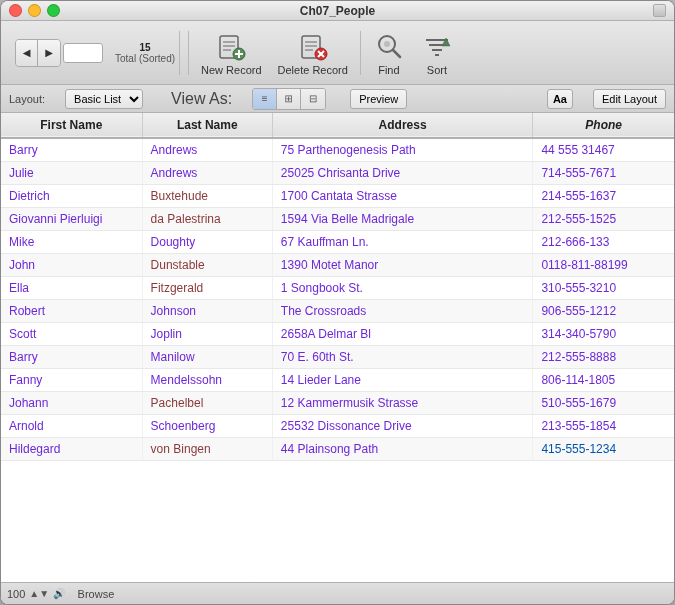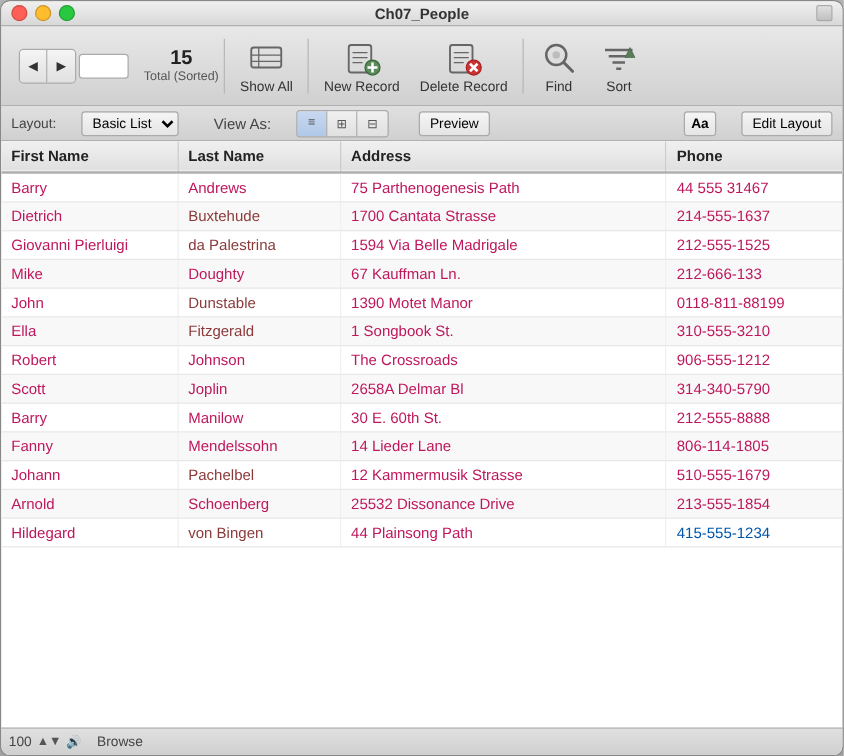--- a/index.html
+++ b/index.html
@@ -114,21 +114,21 @@
       font-size: 12px;
       background: white;
     }
     .records-info {
       display: flex;
       flex-direction: column;
       align-items: center;
       margin-left: 6px;
     }
     .records-total {
-      font-size: 16px;
+      font-size: 10px;
       font-weight: bold;
       color: #222;
     }
     .records-label {
       font-size: 10px;
       color: #555;
     }
     .toolbar-divider {
       width: 1px;
       height: 44px;
@@ -174,21 +174,21 @@
     .layout-select {
       height: 20px;
       font-size: 11px;
       border: 1px solid #aaa;
       border-radius: 3px;
       background: linear-gradient(to bottom, #f5f5f5, #e5e5e5);
       padding: 0 4px;
       cursor: pointer;
     }
     .viewas-label {
-      font-size: 12px;
+      font-size: 16px;
       color: #444;
       margin-left: 8px;
     }
     .view-buttons {
       display: flex;
       border: 1px solid #aaa;
       border-radius: 3px;
       overflow: hidden;
     }
     .view-btn {
@@ -248,32 +248,32 @@
     }
     table {
       width: 100%;
       border-collapse: collapse;
     }
     thead tr {
       background: linear-gradient(to bottom, #f0f0f0, #e0e0e0);
       border-bottom: 2px solid #b0b0b0;
     }
     th {
-      text-align: left;
+      text-align: center;
       padding: 5px 8px;
       font-size: 12px;
       font-weight: bold;
       color: #222;
       border-right: 1px solid #ccc;
     }
-    th:last-child { border-right: none; }
+    th:last-child { border-right: none; font-style: italic; }
     td {
       padding: 4px 8px;
       font-size: 12px;
-      color: #be185d;
+      color: #6d28d9;
       border-bottom: 1px solid #e8e8e8;
       border-right: 1px solid #f0f0f0;
     }
     td:last-child { border-right: none; }
     tr:nth-child(even) { background: #f8f8f8; }
     
     .statusbar {
       background: linear-gradient(to bottom, #e0e0e0, #d0d0d0);
       border-top: 1px solid #b0b0b0;
       height: 22px;
@@ -329,31 +329,20 @@
         <div class="nb">▶</div>
       </div>
       <input class="record-input" type="text" style="">
     </div>
     <div class="records-info">
       <span class="records-total">15</span>
       <span class="records-label">Total (Sorted)</span>
     </div>
     <div class="toolbar-divider"></div>
 
-    <div class="toolbar-icon-btn">
-      <div class="icon-area svg-icon">
-        <svg width="32" height="32" viewBox="0 0 32 32">
-          <rect x="4" y="8" width="24" height="16" rx="2" fill="none" stroke="#666" stroke-width="1.5"></rect>
-          <line x1="4" y1="14" x2="28" y2="14" stroke="#666" stroke-width="1"></line>
-          <line x1="4" y1="19" x2="28" y2="19" stroke="#666" stroke-width="1"></line>
-          <line x1="10" y1="8" x2="10" y2="24" stroke="#666" stroke-width="1"></line>
-        </svg>
-      </div>
-      <span class="btn-label">Show All</span>
-    </div>
     <div class="toolbar-divider"></div>
 
     <div class="toolbar-icon-btn">
       <div class="icon-area svg-icon">
         <svg width="32" height="32" viewBox="0 0 32 32">
           <rect x="5" y="6" width="18" height="22" rx="2" fill="none" stroke="#666" stroke-width="1.5"></rect>
           <line x1="8" y1="12" x2="20" y2="12" stroke="#666" stroke-width="1"></line>
           <line x1="8" y1="16" x2="20" y2="16" stroke="#666" stroke-width="1"></line>
           <line x1="8" y1="20" x2="16" y2="20" stroke="#666" stroke-width="1"></line>
           <circle cx="24" cy="24" r="6" fill="#5a8a5a" stroke="#3a6a3a" stroke-width="1"></circle>
@@ -431,20 +420,26 @@
         </tr>
       </thead>
       <tbody id="table-body">
       <tr>
             <td>Barry</td>
             <td>Andrews</td>
             <td>75 Parthenogenesis Path</td>
             <td>44 555 31467</td>
           </tr>
           <tr>
+            <td>Julie</td>
+            <td>Andrews</td>
+            <td>25025 Chrisanta Drive</td>
+            <td>714-555-7671</td>
+          </tr>
+          <tr>
             <td>Dietrich</td>
             <td style="color: rgb(139, 58, 58);">Buxtehude</td>
             <td>1700 Cantata Strasse</td>
             <td>214-555-1637</td>
           </tr>
           <tr>
             <td>Giovanni Pierluigi</td>
             <td style="color: rgb(139, 58, 58);">da Palestrina</td>
             <td>1594 Via Belle Madrigale</td>
             <td>212-555-1525</td>
@@ -475,21 +470,21 @@
           </tr>
           <tr>
             <td>Scott</td>
             <td>Joplin</td>
             <td>2658A Delmar Bl</td>
             <td>314-340-5790</td>
           </tr>
           <tr>
             <td>Barry</td>
             <td>Manilow</td>
-            <td>30 E. 60th St.</td>
+            <td>70 E. 60th St.</td>
             <td>212-555-8888</td>
           </tr>
           <tr>
             <td>Fanny</td>
             <td>Mendelssohn</td>
             <td>14 Lieder Lane</td>
             <td>806-114-1805</td>
           </tr>
           <tr>
             <td>Johann</td>

